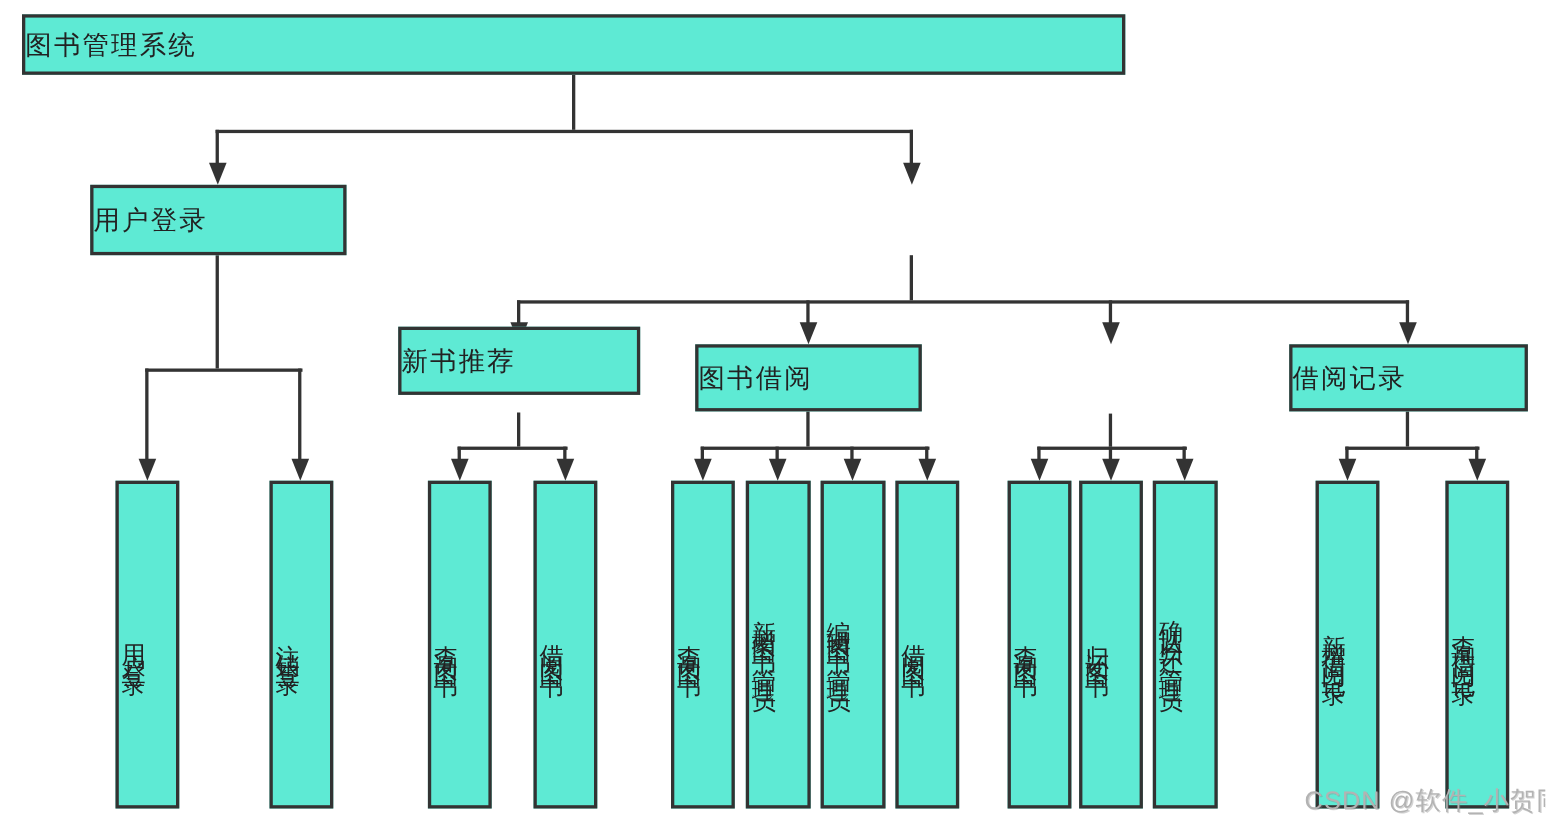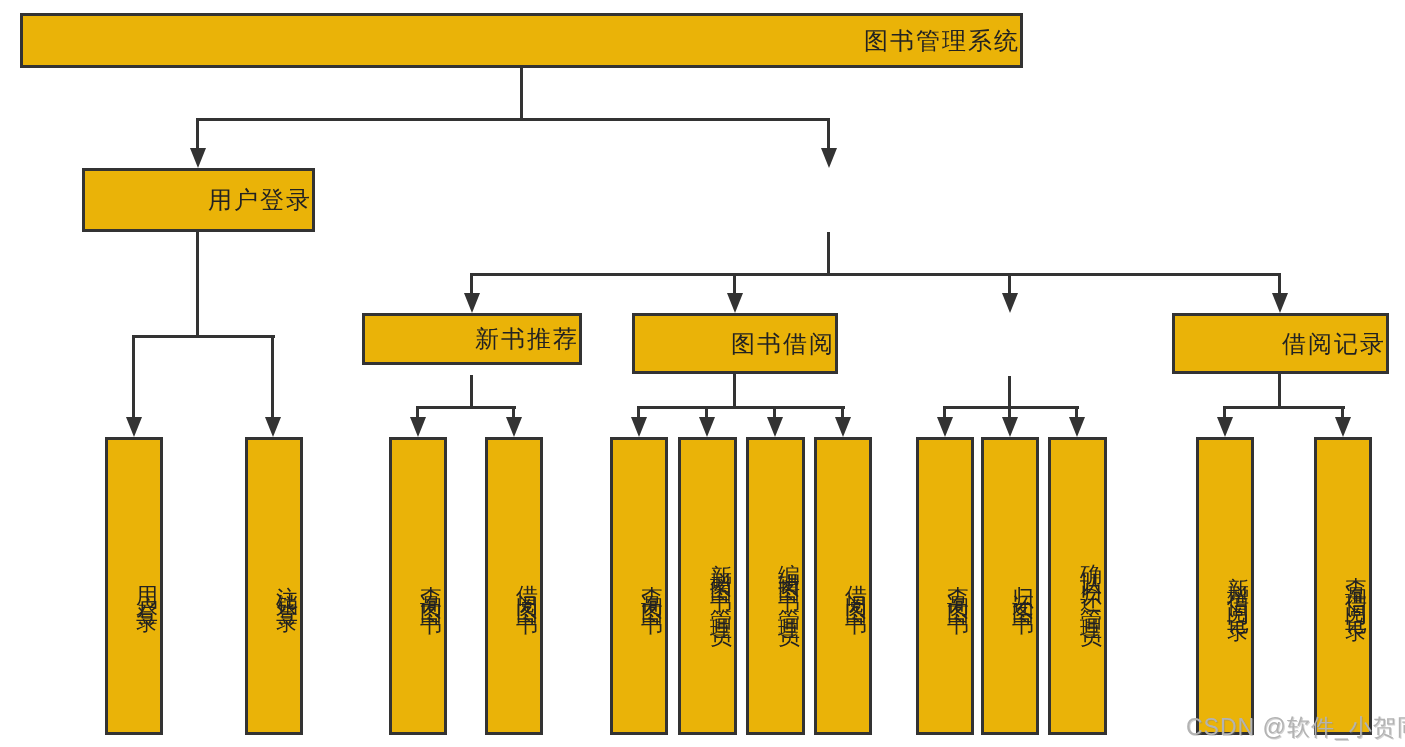--- a/index.html
+++ b/index.html
@@ -8,25 +8,25 @@
     position: relative;
     width: 1405px;
     height: 747px;
     background: var(--c-background, #ffffff);
     font-family: "Liberation Sans", "DejaVu Sans", sans-serif;
     overflow: hidden;
   }
   .box {
     position: absolute;
     box-sizing: border-box;
-    background: #eab308;
+    background: #5eead4;
     border: 3px solid var(--c-line, #333333);
     display: flex;
     align-items: center;
-    justify-content: flex-end;
+    justify-content: flex-start;
     color: var(--c-text, #222222);
     z-index: 2;
   }
   .hlabel {
     font-size: 24px;
     letter-spacing: 2px;
     white-space: nowrap;
   }
   .vlabel {
     writing-mode: vertical-rl;
@@ -69,21 +69,21 @@
 
   <div class="box" style="left:20px;top:13px;width:1003px;height:55px">
     <span class="hlabel">图书管理系统</span>
   </div>
 
   <div class="box" style="left:82px;top:168px;width:233px;height:64px">
     <span class="hlabel">用户登录</span>
   </div>
 
 
-  <div class="box" style="left:362px;top:313px;width:220px;height:52px">
+  <div class="box" style="left:362px;top:297px;width:220px;height:62px">
     <span class="hlabel">新书推荐</span>
   </div>
 
   <div class="box" style="left:632px;top:313px;width:206px;height:61px">
     <span class="hlabel">图书借阅</span>
   </div>
 
 
   <div class="box" style="left:1172px;top:313px;width:217px;height:61px">
     <span class="hlabel">借阅记录</span>

